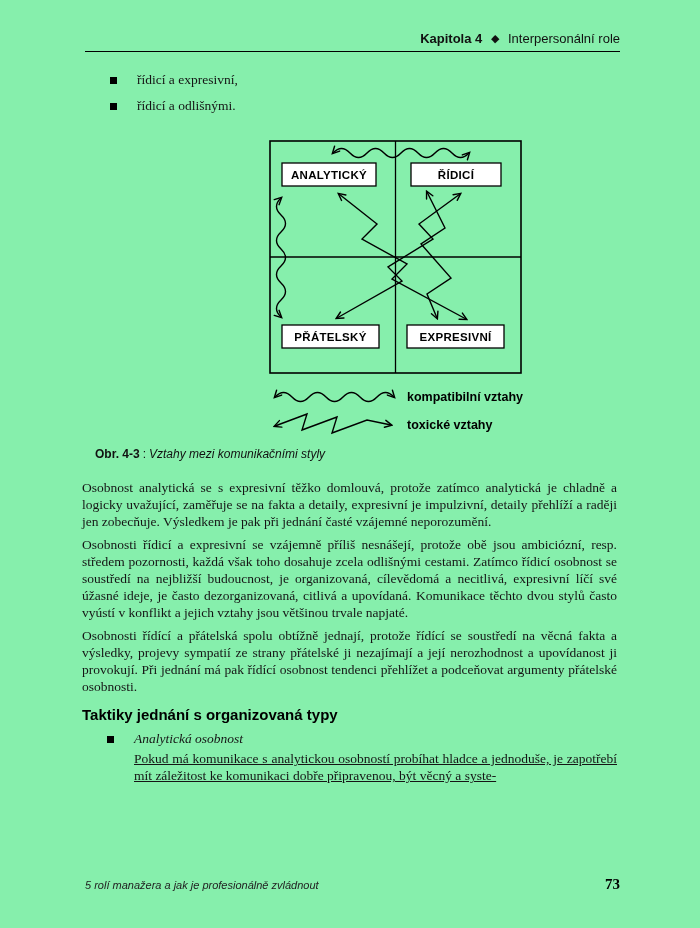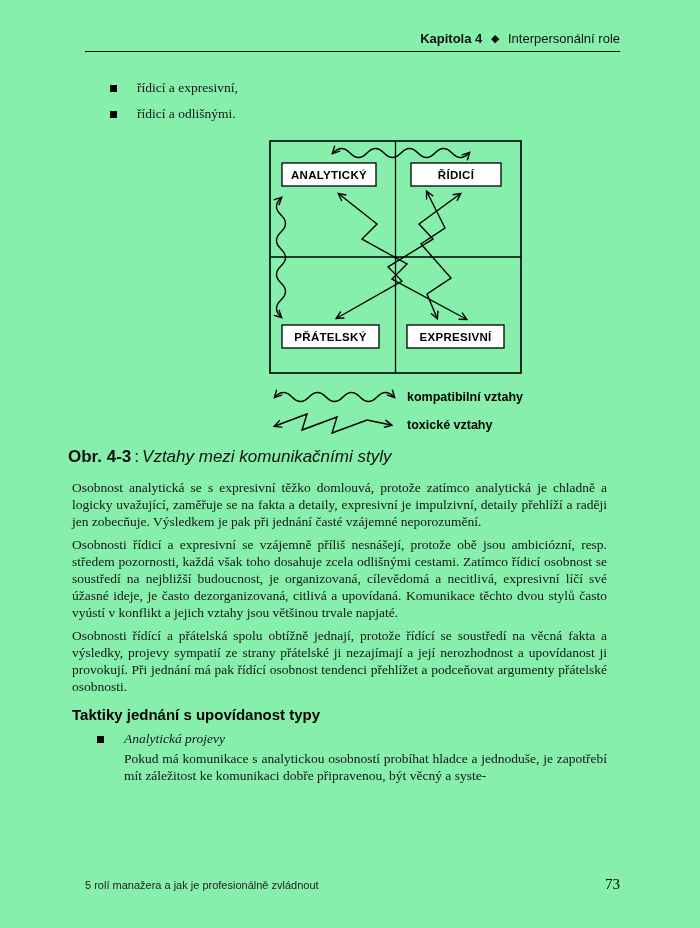--- a/index.html
+++ b/index.html
@@ -17,62 +17,62 @@
     font-size:13px; color:#111;
   }
   .page-header .chapter { font-weight:bold; }
   .page-header .diamond { font-size:11px; margin:0 5px; vertical-align:1px; }
   .header-rule {
     position:absolute; top:51px; left:85px; right:80px;
     border-top:1.4px solid #000;
   }
 
   
-  .top-bullets { position:absolute; top:80px; left:85px; list-style:none; }
+  .top-bullets { position:absolute; top:72px; left:85px; list-style:none; }
   .top-bullets li { display:flex; align-items:flex-start; margin-bottom:10px; padding-left:25px; font-size:13.5px; }
   .sq { width:7px; height:7px; background:#000; flex:0 0 7px; margin-top:5px; margin-right:20px; }
 
   
   .diagram { position:absolute; left:225px; top:140px; width:260px; height:300px;padding-left:44px; }
   .qlabel {
     font-family:"Liberation Sans", sans-serif; font-size:11.5px; font-weight:bold;
     fill:#000; text-anchor:middle; letter-spacing:0.3px;
   }
   .legend-label {
     font-family:"Liberation Sans", sans-serif; font-size:12.5px; font-weight:bold; fill:#000;
   }
   .stroke { stroke:#000; fill:none; }
 
   
   .caption {
-    position:absolute; top:447px; left:68px;
-    font-family:"Liberation Sans", sans-serif; font-size:17px; color:#111;
+    position:absolute; top:447px; left:95px;
+    font-family:"Liberation Sans", sans-serif; font-size:12px; color:#111;
   }
   .cap-label { font-weight:bold; }
   .cap-sep { margin:0 3px; }
   .cap-text { font-style:italic; }
 
   
-  .content { position:absolute; top:479px; left:72px; width:535px; }
+  .content { position:absolute; top:479px; left:82px; width:535px; }
   .content p { font-size:13.5px; line-height:17px; text-align:justify; margin-bottom:6px; color:#151515; }
   .content h2 {
     font-family:"Liberation Sans", sans-serif; font-size:15px; font-weight:bold;
     margin:11px 0 7px 0; color:#000;
   }
   .sub-bullet { display:flex; align-items:flex-start; padding-left:25px; margin:8px 0 3px 0; font-size:13.5px; }
   .sub-title { font-style:italic; }
-  .content p.sub-text { margin-left:52px; width:483px; margin-bottom:0; }
+  .content p.sub-text { margin-left:52px; width:483px; margin-bottom:0;text-decoration:underline; }
 
   
   .page-footer {
     position:absolute; left:85px; right:80px; top:876px;
     display:flex; justify-content:space-between; align-items:baseline;
   }
-  .footer-left { font-family:"Liberation Sans", sans-serif; font-size:11px; color:#222; }
-  .page-num { font-family:"Liberation Serif", serif; font-weight:normal; font-size:15px; color:#000; }
+  .footer-left { font-family:"Liberation Sans", sans-serif; font-size:11px; color:#222;font-style:italic; }
+  .page-num { font-family:"Liberation Serif", serif; font-weight:bold; font-size:15px; color:#000; }
 </style>
 </head>
 <body>
 
 <div class="page">
 
   <header class="page-header">
     <span class="chapter">Kapitola 4</span>
     <span class="diamond">◆</span>
     <span class="chapter-title">Interpersonální role</span>
@@ -135,25 +135,25 @@
 
   <div class="caption">
     <span class="cap-label">Obr. 4-3</span><span class="cap-sep">:</span><span class="cap-text">Vztahy mezi komunikačními styly</span>
   </div>
 
   <main class="content">
     <p>Osobnost analytická se s expresivní těžko domlouvá, protože zatímco analytická je chladně a logicky uvažující, zaměřuje se na fakta a detaily, expresivní je impulzivní, detaily přehlíží a raději jen zobecňuje. Výsledkem je pak při jednání časté vzájemné neporozumění.</p>
     <p>Osobnosti řídicí a expresivní se vzájemně příliš nesnášejí, protože obě jsou ambiciózní, resp. středem pozornosti, každá však toho dosahuje zcela odlišnými cestami. Zatímco řídicí osobnost se soustředí na nejbližší budoucnost, je organizovaná, cílevědomá a necitlivá, expresivní líčí své úžasné ideje, je často dezorganizovaná, citlivá a upovídaná. Komunikace těchto dvou stylů často vyústí v konflikt a jejich vztahy jsou většinou trvale napjaté.</p>
     <p>Osobnosti řídící a přátelská spolu obtížně jednají, protože řídící se soustředí na věcná fakta a výsledky, projevy sympatií ze strany přátelské ji nezajímají a její nerozhodnost a upovídanost ji provokují. Při jednání má pak řídící osobnost tendenci přehlížet a podceňovat argumenty přátelské osobnosti.</p>
 
-    <h2>Taktiky jednání s upovídanost typy</h2>
+    <h2>Taktiky jednání s organizovaná typy</h2>
 
     <div class="sub-bullet">
       <span class="sq"></span>
-      <span class="sub-title">Analytická projevy</span>
+      <span class="sub-title">Analytická osobnost</span>
     </div>
     <p class="sub-text">Pokud má komunikace s analytickou osobností probíhat hladce a jednoduše, je zapotřebí mít záležitost ke komunikaci dobře připravenou, být věcný a syste-</p>
   </main>
 
   <footer class="page-footer">
     <span class="footer-left">5 rolí manažera a jak je profesionálně zvládnout</span>
     <span class="page-num">73</span>
   </footer>
 
 </div>

